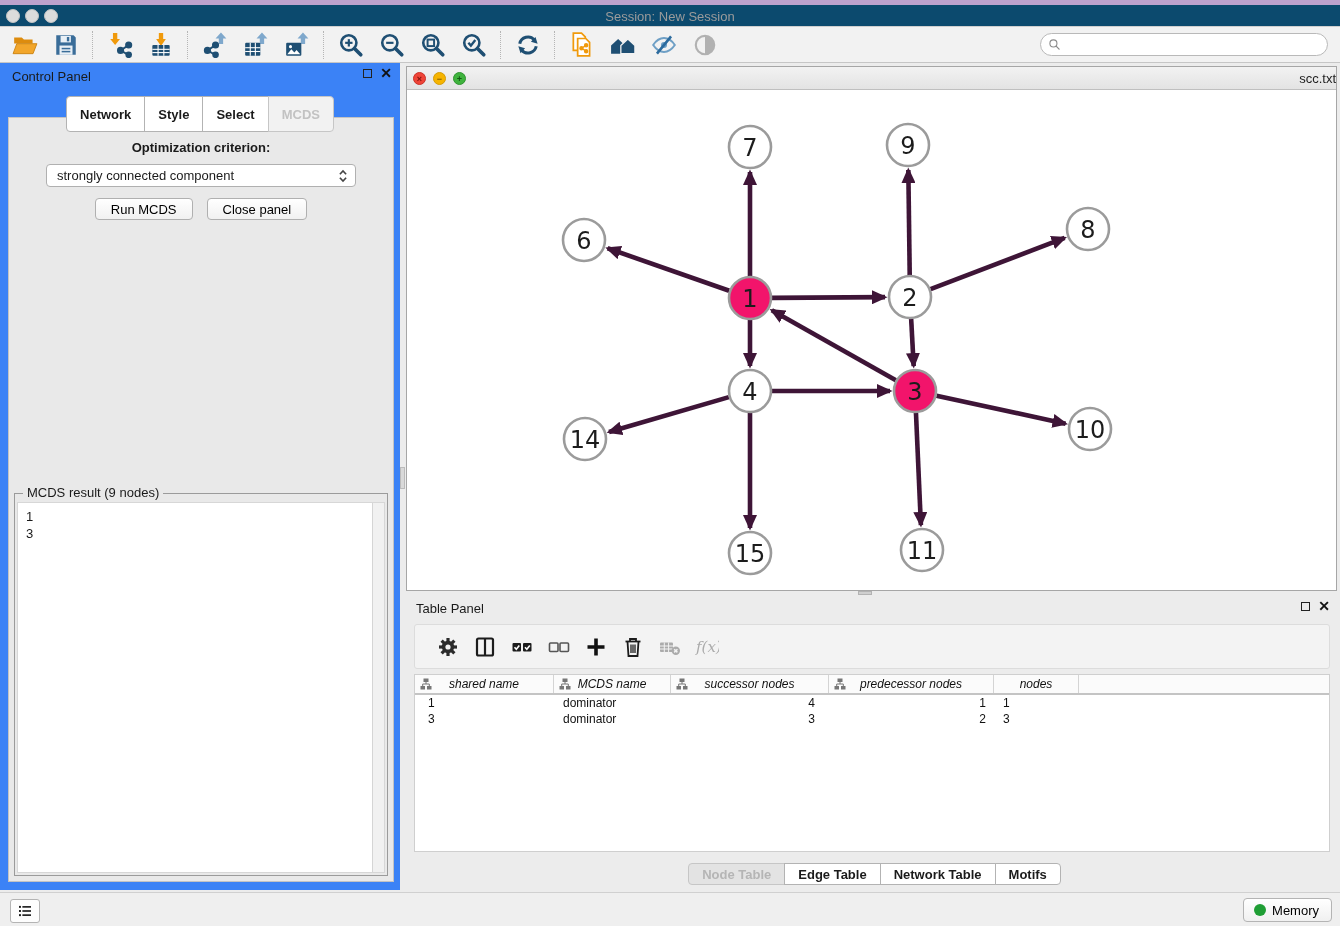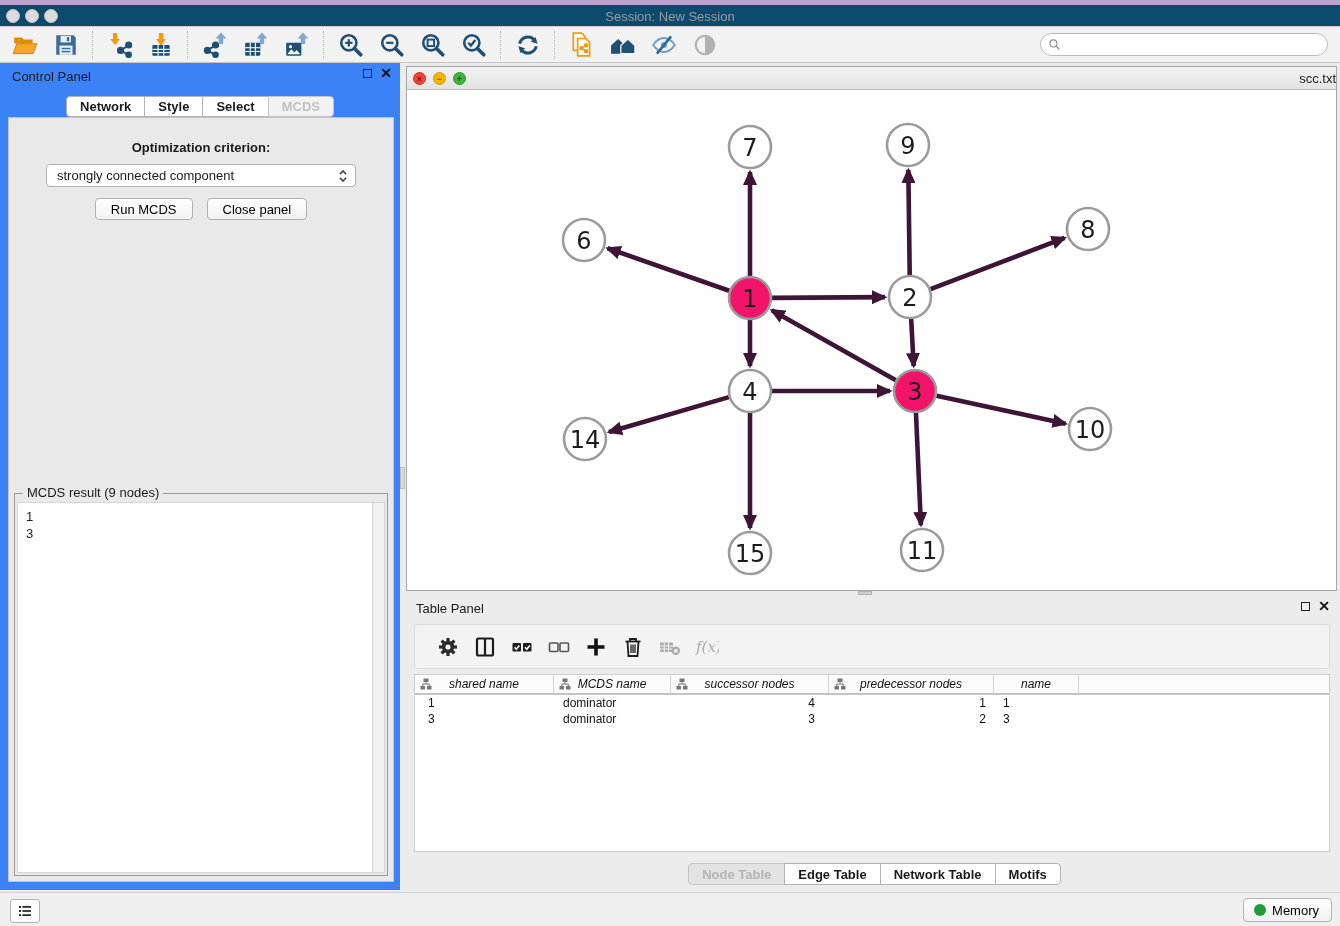--- a/index.html
+++ b/index.html
@@ -28,21 +28,21 @@
   
   .panel-title { font-size:13px; color:#1a1a1a; }
   .win-btns { position:absolute; right:8px; top:6px; display:flex; gap:8px; align-items:center; }
   .float-ico { width:9px; height:9px; border:1.5px solid #222; display:inline-block; }
   .close-ico { font-size:14px; font-weight:bold; color:#111; line-height:9px; cursor:pointer; }
   
   .control-panel { position:absolute; left:0; top:63px; width:400px; height:827px; background:#3b82f6; }
   .cp-header { position:absolute; left:0; top:0; width:100%; height:26px; }
   .cp-header .panel-title { position:absolute; left:12px; top:6px; }
   .cp-tabs { position:absolute; left:0; top:33px; width:100%; display:flex; justify-content:center; z-index:2; }
-  .cp-tab { height:21px; padding:0 13px; background:#fff; border:1px solid #b3b3b3; margin-left:-1px; display:flex; align-items:center; font-weight:600; font-size:13px; cursor:pointer; }
+  .cp-tab { height:36px; padding:0 13px; background:#fff; border:1px solid #b3b3b3; margin-left:-1px; display:flex; align-items:center; font-weight:600; font-size:13px; cursor:pointer; }
   .cp-tab:first-child { border-top-left-radius:4px; border-bottom-left-radius:4px; margin-left:0; }
   .cp-tab:last-child { border-top-right-radius:4px; border-bottom-right-radius:4px; }
   .cp-tab.active { background:#f2f2f2; color:#c2c2c2; border-color:#c6c6c6; }
   .cp-content { position:absolute; left:8px; right:6px; top:54px; bottom:8px; background:#e9e9e9; border:1px solid #c3c3c3; }
   .opt-label { margin-top:22px; text-align:center; font-weight:600; }
   .dropdown { margin:9px auto 0 auto; width:310px; height:23px; background:#fff; border:1px solid #b0b0b0; border-radius:4px; display:flex; align-items:center; padding:0 6px 0 10px; cursor:pointer; }
   .dropdown .dd-label { flex:1; font-size:13px; }
   .dd-chevrons { width:12px; height:16px; }
   .btn-row { margin-top:11px; display:flex; justify-content:center; gap:14px; }
   .std-btn { height:22px; padding:0 15px; background:linear-gradient(#ffffff,#f1f1f1); border:1px solid #b0b0b0; border-radius:4px; font-size:13px; font-family:"Liberation Sans",sans-serif; cursor:pointer; }
@@ -610,21 +610,21 @@
           </svg>
           <span>successor nodes</span>
         </div>
         <div class="dt-hcell" style="width:165px">
           <svg>
             <use href="#sym-tree"></use>
           </svg>
           <span>predecessor nodes</span>
         </div>
         <div class="dt-hcell" style="width:85px">
-          <span>name</span>
+          <span>nodes</span>
         </div>
         <div class="dt-hcell" style="flex:1;border-right:none"></div>
       </div>
     <div id="dt-body">
         <div class="dt-row">
           <div class="dt-cell" style="width:139px;padding-left:13px;text-align:left">1</div>
           <div class="dt-cell" style="width:117px;padding-left:9px;text-align:left">dominator</div>
           <div class="dt-cell" style="width:158px;padding-right:14px;text-align:right">4</div>
           <div class="dt-cell" style="width:165px;padding-right:8px;text-align:right">1</div>
           <div class="dt-cell" style="width:85px;padding-left:9px;text-align:left">1</div>

